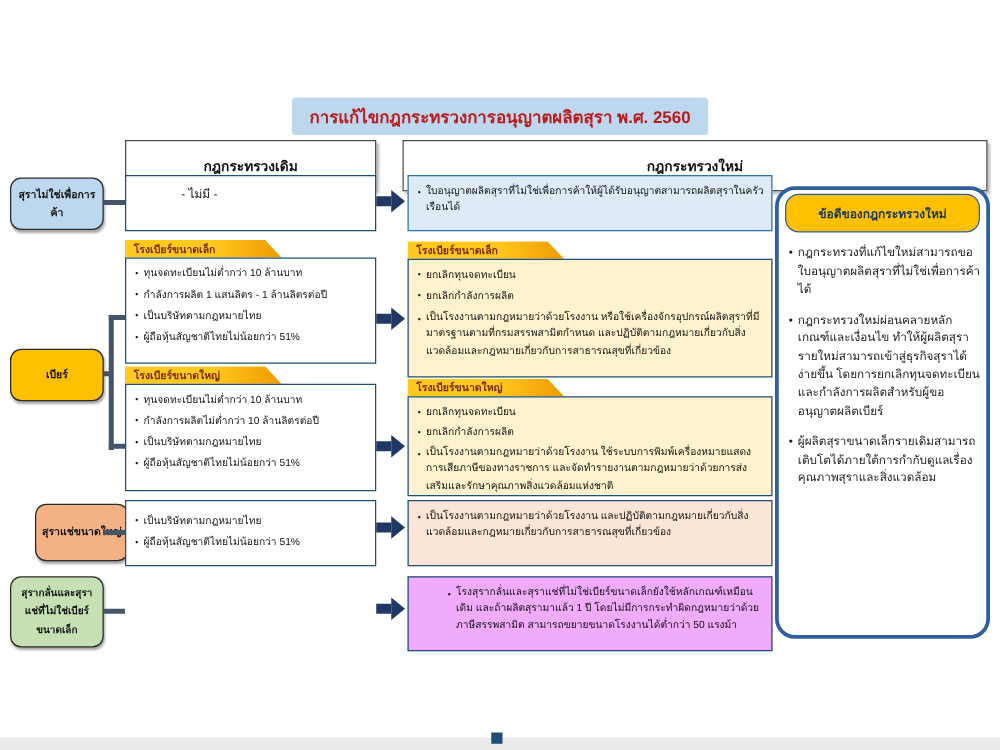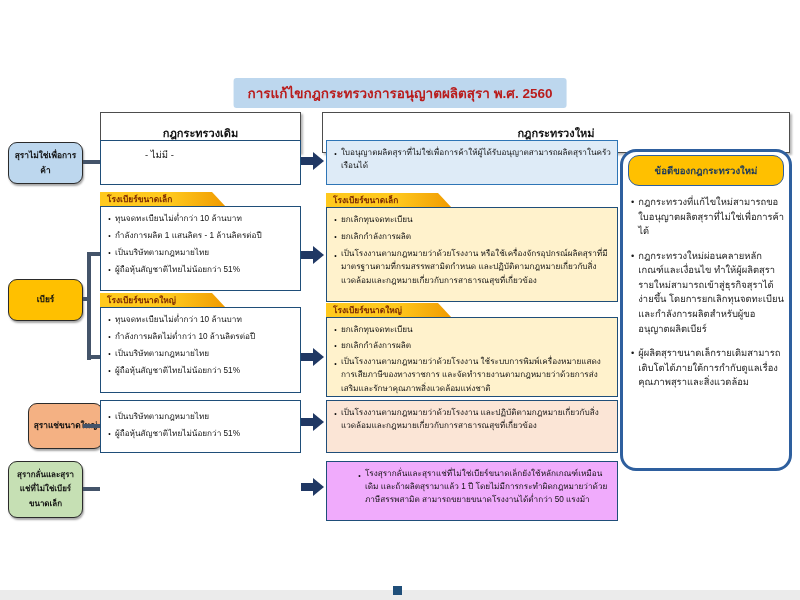--- a/index.html
+++ b/index.html
@@ -52,21 +52,21 @@
     color:#7C2900; font-weight:700; font-size:8.4px; line-height:15px;
     padding-left:7px;
   }
 
   .arrow { position:absolute; left:301px; width:23px; height:18px; }
   .arrow::before { content:""; position:absolute; left:0; top:5px; width:12px; height:8px; background:#203864; }
   .arrow::after  { content:""; position:absolute; left:12px; top:0;
     border-left:11px solid #203864; border-top:9px solid transparent; border-bottom:9px solid transparent; }
 
   .benefits {
-    position:absolute; left:620px; top:149px; width:172px; height:322px;
+    position:absolute; left:620px; top:149px; width:172px; height:362px;
     background:#fff; border:3px solid #2E5F9E; border-radius:16px;
   }
   .benefits-hdr {
     position:absolute; left:5px; right:5px; top:3px; height:31px;
     background:#FFC000; border:1.6px solid #2E5F9E; border-radius:11px;
     display:flex; align-items:center; justify-content:center;
     font-weight:700; font-size:9.6px; color:#17365D; text-align:center;
   }
   .benefits-list { position:absolute; top:43px; left:8px; right:4px; }
   .benefits-list .bullet { font-size:9.4px; line-height:1.55; margin-bottom:10px; color:#1a1a1a; }

